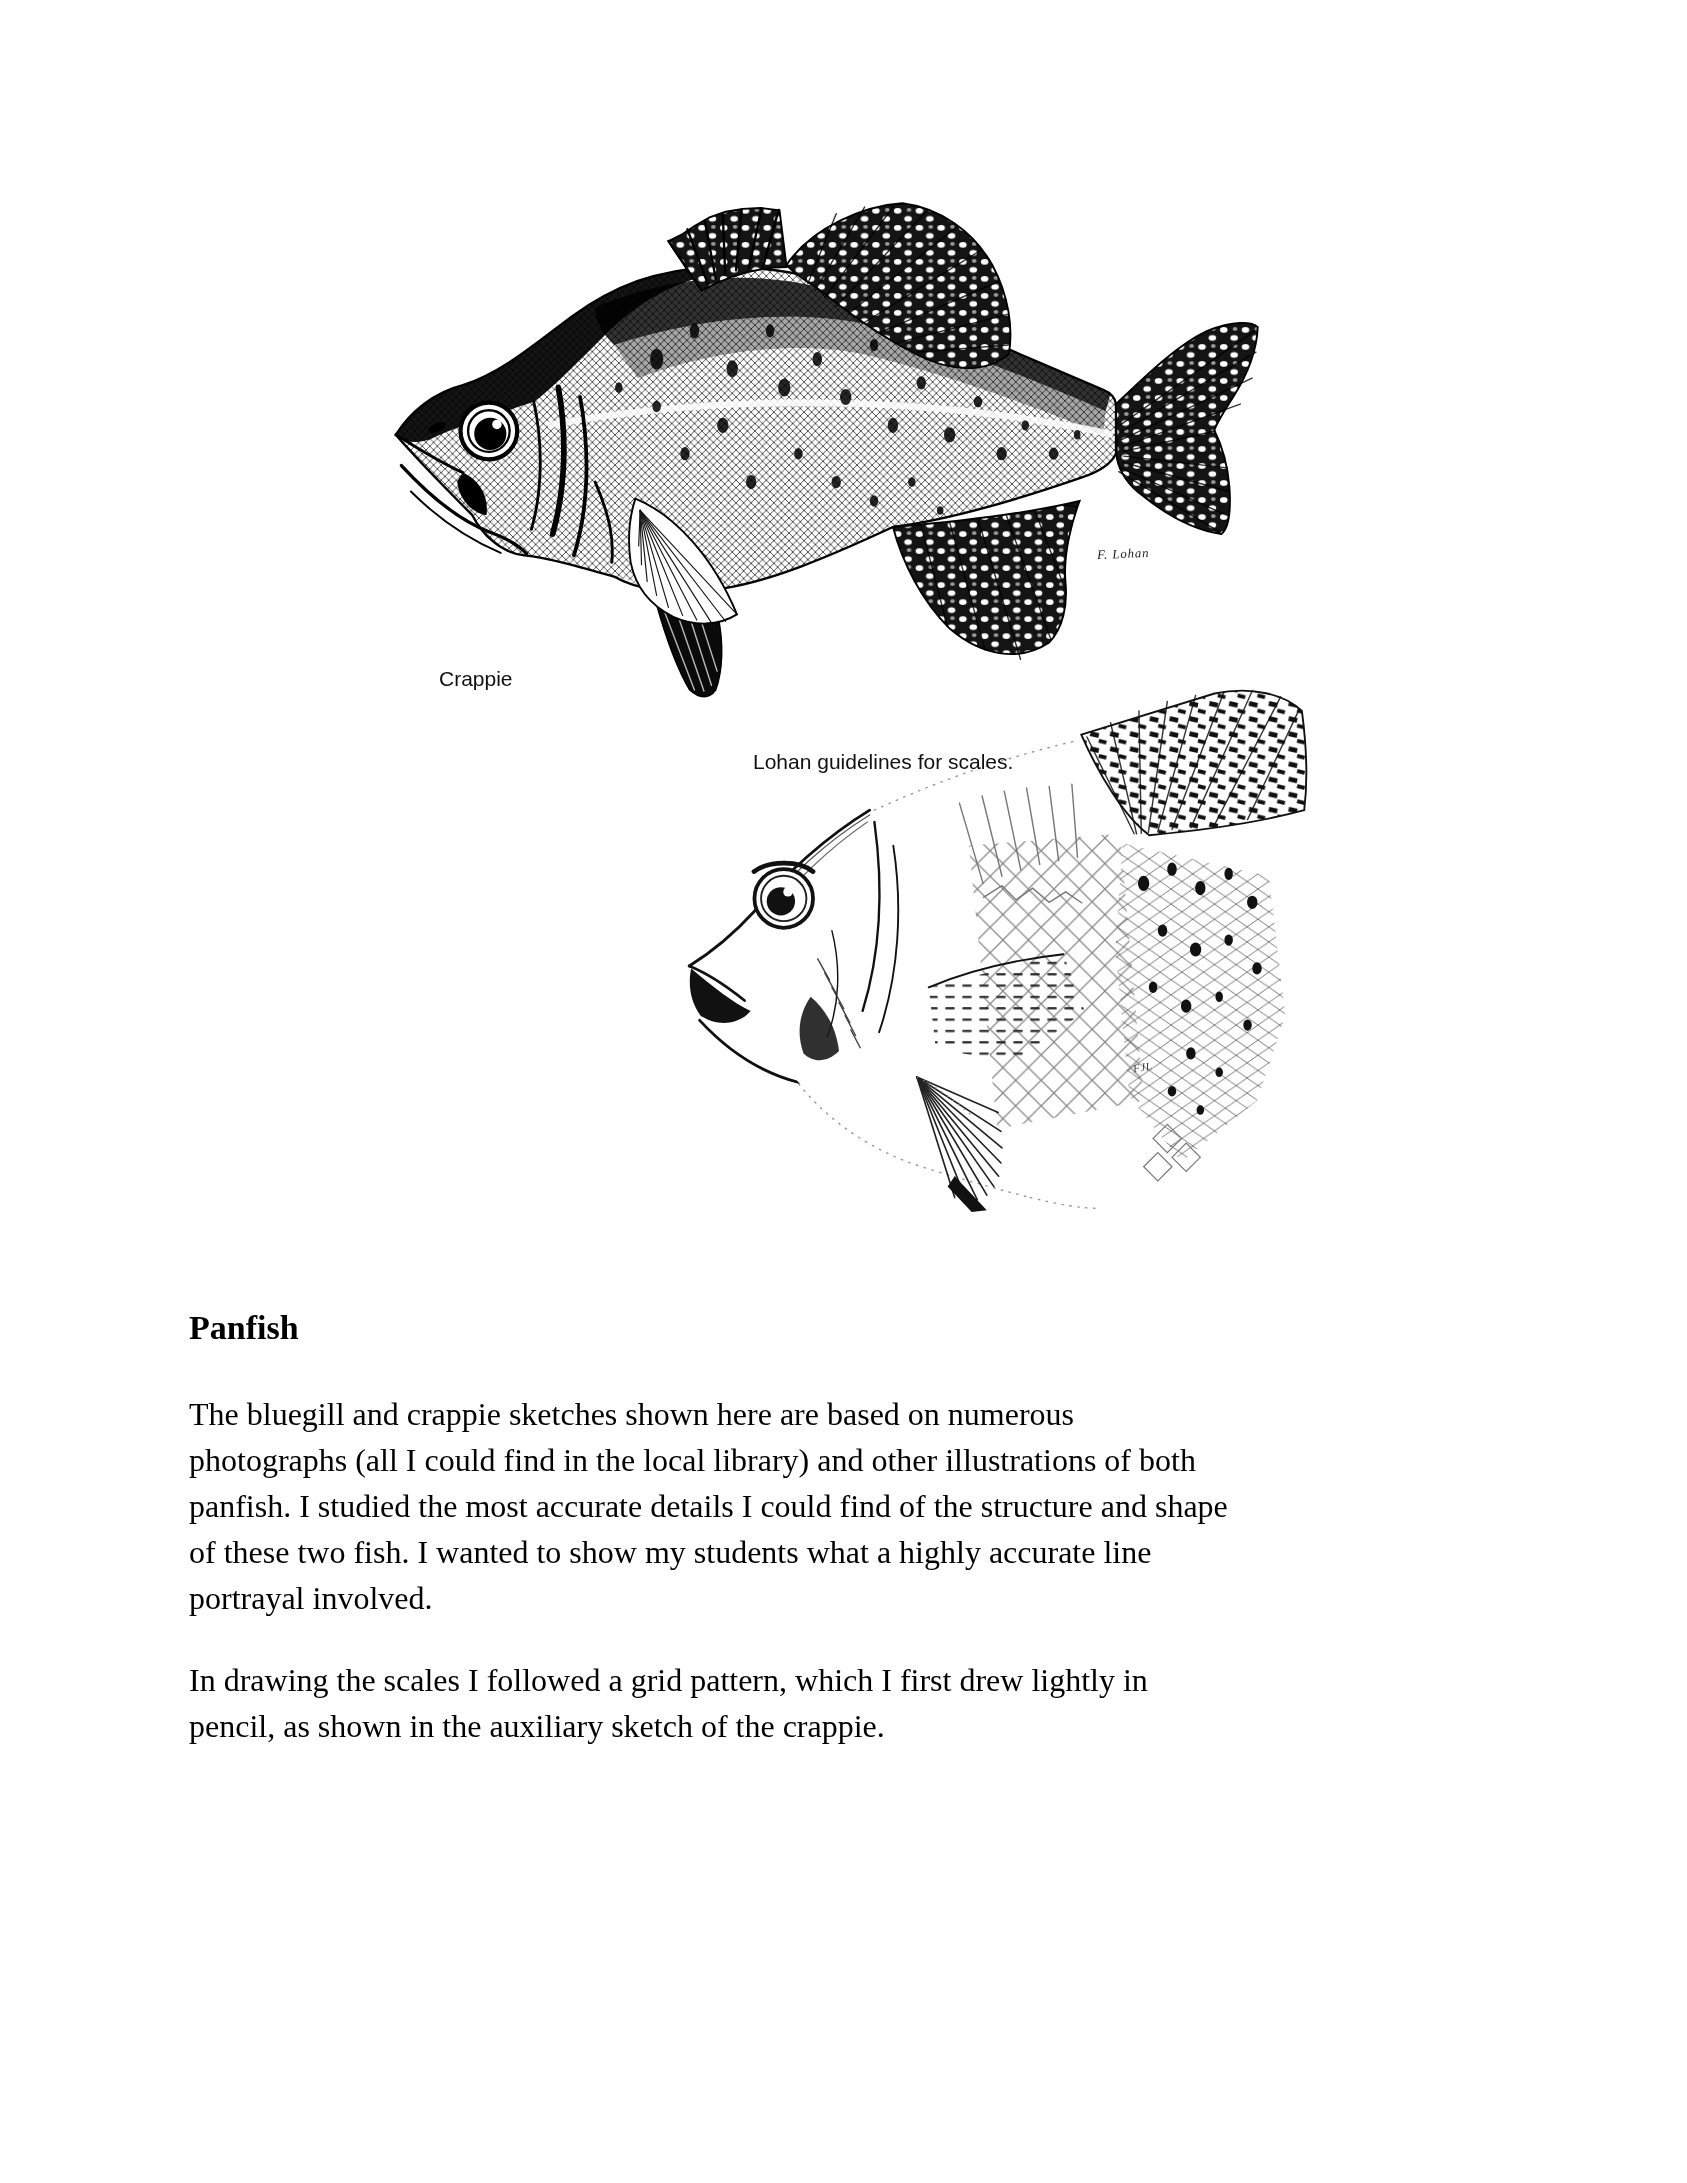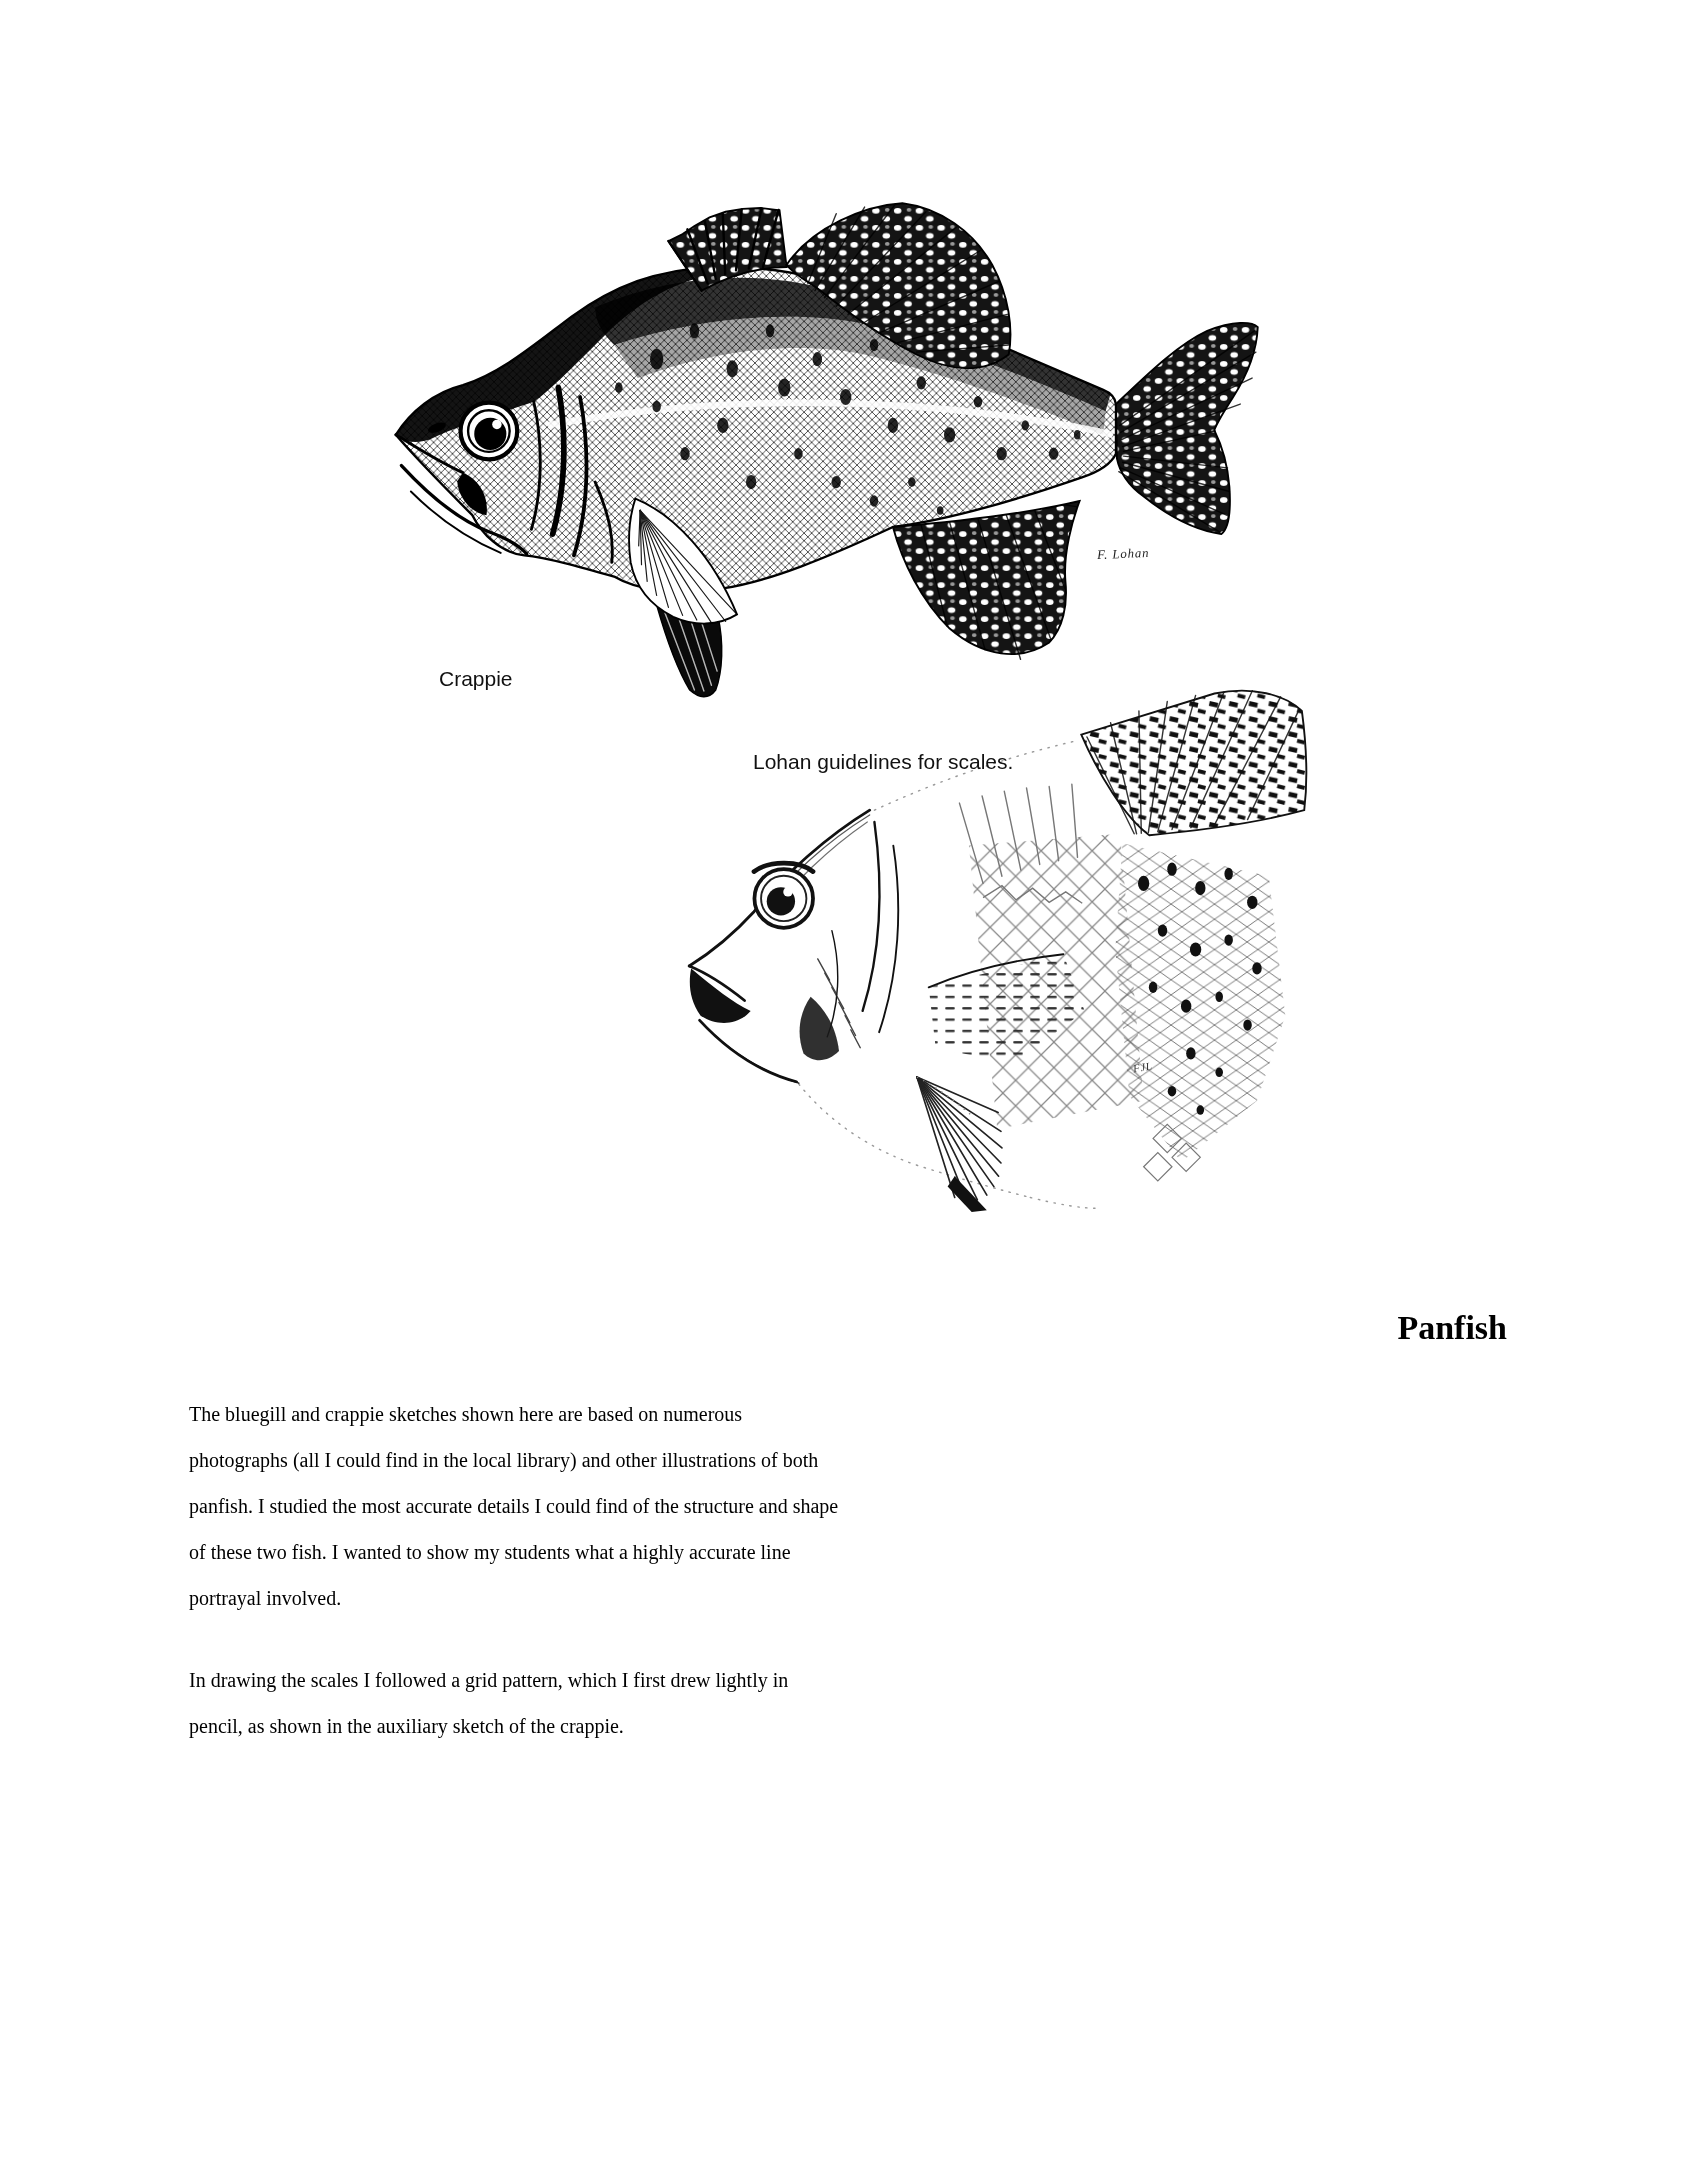--- a/index.html
+++ b/index.html
@@ -30,25 +30,25 @@
   .initials{
     position:absolute;left:1133px;top:1061px;
     font-size:11px;font-style:italic;color:#333;
     letter-spacing:0.5px;transform:rotate(-10deg);
   }
   .article{
     position:absolute;left:189px;top:1305px;width:1318px;
   }
   .article h1{
     margin:0;font-size:34px;font-weight:bold;
-    line-height:46px;text-align:right;
+    line-height:46px;text-align:left;
   }
   .article p{
     margin:36px 0 0 0;
-    font-size:20px;line-height:46px;
+    font-size:32px;line-height:46px;
     white-space:pre-line;
     text-align:left;
   }
   .article p.first{margin-top:40px;}
   svg{display:block;}
 </style>
 </head>
 <body>
 
 <div class="page">

